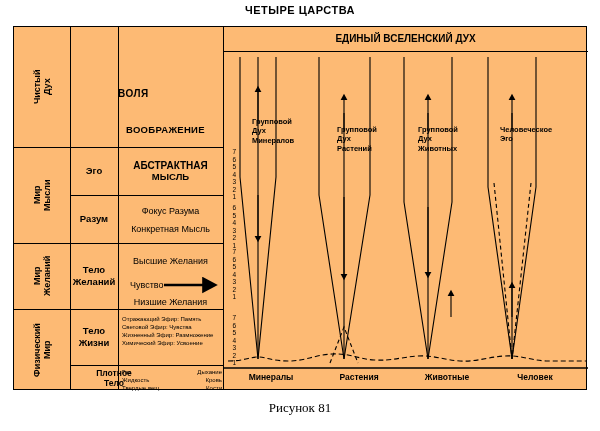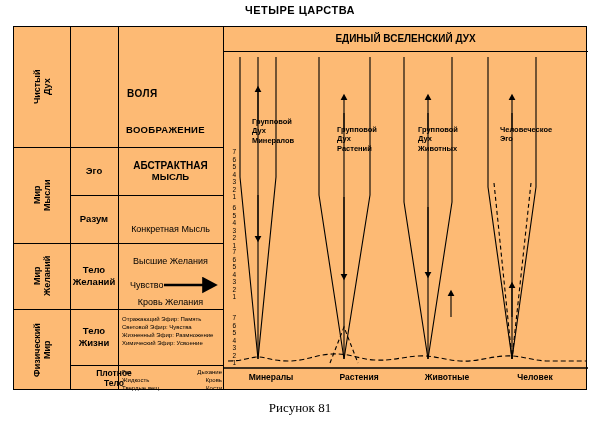--- a/index.html
+++ b/index.html
@@ -92,44 +92,47 @@
     <div class="cell c-lab2" style="left:56px;top:216px;width:48px;height:66px;">
       <span style="line-height:1.25;">Тело Желаний</span>
     </div>
     <div class="cell c-lab2" style="left:56px;top:282px;width:48px;height:56px;">
       <span style="line-height:1.25;text-align:center;">Тело Жизни</span>
     </div>
     <div class="cell c-lab2" style="left:56px;top:338px;width:48px;height:26px;">
       <span style="line-height:1.2;font-size:8.5px;padding-left:40px;">Плотное Тело</span>
     </div>
 
-    <div class="cell" style="left:104px;top:56px;width:105px;height:20px;justify-content:flex-start;padding-left:9px;">
+    <div class="cell" style="left:104px;top:56px;width:105px;height:20px;justify-content:flex-start;padding-left:0;">
       <span style="font-size:10px;font-weight:bold;letter-spacing:.5px;">ВОЛЯ</span>
     </div>
     <div class="cell" style="left:104px;top:92px;width:105px;height:20px;justify-content:flex-start;padding-left:8px;">
       <span style="font-size:9.5px;font-weight:bold;letter-spacing:.3px;">ВООБРАЖЕНИЕ</span>
     </div>
 
     <div class="cell" style="left:104px;top:120px;width:105px;height:48px;flex-direction:column;">
       <span style="font-size:10px;font-weight:bold;">АБСТРАКТНАЯ</span>
       <span style="font-size:9.5px;font-weight:bold;">МЫСЛЬ</span>
     </div>
 
+    <div class="cell" style="left:104px;top:176px;width:105px;height:16px;">
+      <span style="font-size:9px;">Фокус Разума</span>
+    </div>
     <div class="cell" style="left:104px;top:194px;width:105px;height:16px;">
       <span style="font-size:9px;">Конкретная Мысль</span>
     </div>
 
     <div class="cell" style="left:104px;top:226px;width:105px;height:16px;">
       <span style="font-size:9px;">Высшие Желания</span>
     </div>
     <div class="cell" style="left:104px;top:250px;width:105px;height:16px;justify-content:flex-start;padding-left:12px;">
       <span style="font-size:9px;">Чувство</span>
     </div>
     <div class="cell" style="left:104px;top:268px;width:105px;height:14px;">
-      <span style="font-size:9px;">Кровь Желания</span>
+      <span style="font-size:9px;">Низшие Желания</span>
     </div>
 
     <div style="position:absolute;left:108px;top:288px;width:100px;">
       <div class="c-small">Отражающий Эфир: Память</div>
       <div class="c-small">Световой Эфир: Чувства</div>
       <div class="c-small">Жизненный Эфир: Размножение</div>
       <div class="c-small">Химический Эфир: Усвоение</div>
     </div>
 
     <div style="position:absolute;left:108px;top:341px;width:100px;">

